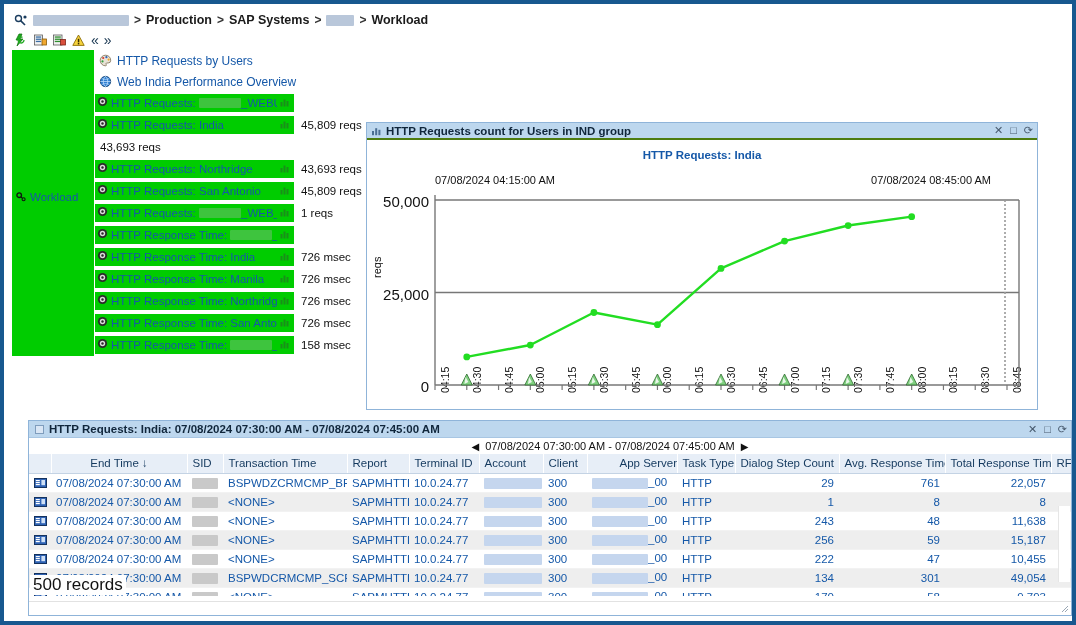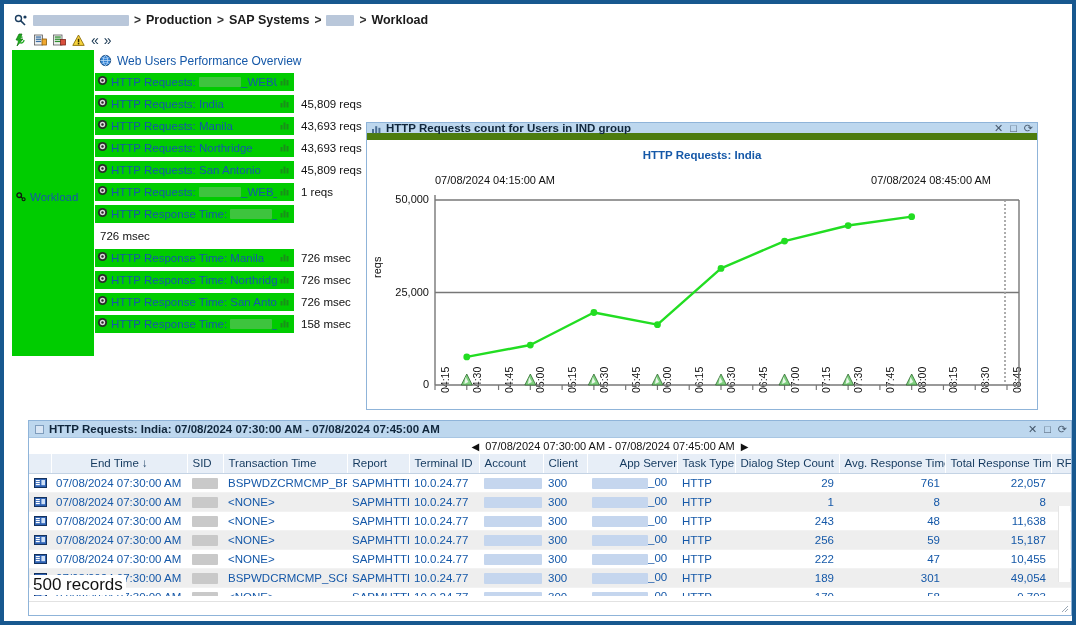--- a/index.html
+++ b/index.html
@@ -83,21 +83,21 @@
   }
 
   
   .chartwin {
     position:absolute; left:362px; top:118px; width:672px; height:288px;
     background:#ffffff; border:1px solid #8fb4d9;
   }
   .winbar {
     height:17px; background:#bdd7ee;
     display:flex; align-items:center; padding:0 4px 0 4px;
-    border-bottom:7px solid #4d7c0f;
+    border-bottom:2px solid #4d7c0f;
   }
   .winbar .wtitle {
     font-size:11.5px; font-weight:bold; color:#10263b; margin-left:4px;
     white-space:nowrap;
   }
   .winctrls { margin-left:auto; display:flex; align-items:center; gap:7px; color:#45576b;}
   .winctrls span { font-size:11px; line-height:11px; cursor:default;}
   .chartbody { position:relative; width:100%; height:270px; }
   .charttitle {
     position:absolute; top:9px; left:0; right:0; text-align:center;
@@ -111,21 +111,21 @@
     position:absolute; top:34px; right:46px;
     font-size:11px; color:#111;
   }
   .ylabel {
     position:absolute; left:4px; top:138px;
     font-size:11px; color:#111;
     transform:rotate(-90deg); transform-origin:left top;
     white-space:nowrap;
   }
   .ytick {
-    position:absolute; font-size:11px; color:#111; text-align:right; width:48px;
+    position:absolute; font-size:15px; color:#111; text-align:right; width:48px;
   }
   .xtick {
     position:absolute; font-size:10.5px; color:#111;
     transform:rotate(-90deg); transform-origin:left top;
     white-space:nowrap;
   }
 
   
   .tablewin {
     position:absolute; left:24px; top:416px; width:1044px; height:196px;
@@ -251,25 +251,35 @@
         <circle cx="7.6" cy="7.2" r="1.5" fill="none" stroke="#111" stroke-width="1.1"></circle>
         <path d="M4.8 4.8 L6.4 6.2" stroke="#111" stroke-width="1.1"></path>
       </svg>
       <span class="wl-label">Workload</span>
     </div>
   </div>
 
   <div class="metriclist">
     <div class="plainrow">
       <svg width="13" height="13" viewBox="0 0 13 13">
+        <path d="M6.5 1.2 a5.3 5.3 0 1 0 0 10.6 c1 0 1.2-.8 .7-1.3 -.6-.6 -.2-1.5 .7-1.5 h1.2 a2.6 2.6 0 0 0 2.6-2.7 C11.7 3.3 9.4 1.2 6.5 1.2z" fill="#e8e2d6" stroke="#6b5a3e" stroke-width=".7"></path>
+        <circle cx="4.2" cy="4" r="1.1" fill="#d93b2b"></circle>
+        <circle cx="7.4" cy="3.2" r="1.1" fill="#2f63b5"></circle>
+        <circle cx="9.6" cy="5.6" r="1.1" fill="#f0a72a"></circle>
+        <circle cx="3.5" cy="7.4" r="1.1" fill="#2f9e3e"></circle>
+      </svg>
+      <span class="lbl">HTTP Requests by Users</span>
+    </div>
+    <div class="plainrow">
+      <svg width="13" height="13" viewBox="0 0 13 13">
         <circle cx="6.5" cy="6.5" r="5.2" fill="#2f7fd1" stroke="#123f70" stroke-width=".8"></circle>
         <path d="M1.4 6.5 H11.6 M6.5 1.3 a7 7 0 0 1 0 10.4 a7 7 0 0 1 0 -10.4" fill="none" stroke="#cfe6ff" stroke-width=".7"></path>
         <path d="M2.6 3.6 a9 9 0 0 0 7.8 0 M2.6 9.4 a9 9 0 0 1 7.8 0" fill="none" stroke="#cfe6ff" stroke-width=".6"></path>
       </svg>
-      <span class="lbl">Web Users Performance Overview</span>
+      <span class="lbl">Web India Performance Overview</span>
     </div>
     <div id="metric-rows">
         <div class="mrow">
           <div class="mbar">
             <span><svg width="11" height="11" viewBox="0 0 11 11">
                 <circle cx="5.5" cy="5.5" r="4.6" fill="#2b2b2b"></circle>
                 <circle cx="5.5" cy="5.5" r="2.7" fill="#d9d9d9"></circle>
                 <circle cx="5.5" cy="5.5" r="1.2" fill="#2b2b2b"></circle>
               </svg></span>
             <span class="lbl">HTTP Requests: <span class="redacted" style="width: 42px; height: 10px; background: rgb(62, 196, 62);"></span>_WEBUSR</span>
@@ -291,33 +301,20 @@
             <span class="lbl">HTTP Requests: India</span>
             <span class="barico"><svg width="11" height="10" viewBox="0 0 11 10">
                 <rect x="0.5" y="5" width="2" height="4.5" fill="#2f5f2f"></rect>
                 <rect x="3.5" y="2.5" width="2" height="7" fill="#2f5f2f"></rect>
                 <rect x="6.5" y="4" width="2" height="5.5" fill="#2f5f2f"></rect>
               </svg></span>
           </div>
           <span class="mval">45,809 reqs</span>
         </div>
         <div class="mrow">
-          <div class="mbar">
-            <span><svg width="11" height="11" viewBox="0 0 11 11">
-                <circle cx="5.5" cy="5.5" r="4.6" fill="#2b2b2b"></circle>
-                <circle cx="5.5" cy="5.5" r="2.7" fill="#d9d9d9"></circle>
-                <circle cx="5.5" cy="5.5" r="1.2" fill="#2b2b2b"></circle>
-              </svg></span>
-            <span class="lbl">HTTP Requests: Manila</span>
-            <span class="barico"><svg width="11" height="10" viewBox="0 0 11 10">
-                <rect x="0.5" y="5" width="2" height="4.5" fill="#2f5f2f"></rect>
-                <rect x="3.5" y="2.5" width="2" height="7" fill="#2f5f2f"></rect>
-                <rect x="6.5" y="4" width="2" height="5.5" fill="#2f5f2f"></rect>
-              </svg></span>
-          </div>
           <span class="mval">43,693 reqs</span>
         </div>
         <div class="mrow">
           <div class="mbar">
             <span><svg width="11" height="11" viewBox="0 0 11 11">
                 <circle cx="5.5" cy="5.5" r="4.6" fill="#2b2b2b"></circle>
                 <circle cx="5.5" cy="5.5" r="2.7" fill="#d9d9d9"></circle>
                 <circle cx="5.5" cy="5.5" r="1.2" fill="#2b2b2b"></circle>
               </svg></span>
             <span class="lbl">HTTP Requests: Northridge</span>
@@ -371,20 +368,33 @@
             <span class="lbl">HTTP Response Time: <span class="redacted" style="width: 42px; height: 10px; background: rgb(62, 196, 62);"></span>_WEBUSR</span>
             <span class="barico"><svg width="11" height="10" viewBox="0 0 11 10">
                 <rect x="0.5" y="5" width="2" height="4.5" fill="#2f5f2f"></rect>
                 <rect x="3.5" y="2.5" width="2" height="7" fill="#2f5f2f"></rect>
                 <rect x="6.5" y="4" width="2" height="5.5" fill="#2f5f2f"></rect>
               </svg></span>
           </div>
           <span class="mval"></span>
         </div>
         <div class="mrow">
+          <div class="mbar">
+            <span><svg width="11" height="11" viewBox="0 0 11 11">
+                <circle cx="5.5" cy="5.5" r="4.6" fill="#2b2b2b"></circle>
+                <circle cx="5.5" cy="5.5" r="2.7" fill="#d9d9d9"></circle>
+                <circle cx="5.5" cy="5.5" r="1.2" fill="#2b2b2b"></circle>
+              </svg></span>
+            <span class="lbl">HTTP Response Time: India</span>
+            <span class="barico"><svg width="11" height="10" viewBox="0 0 11 10">
+                <rect x="0.5" y="5" width="2" height="4.5" fill="#2f5f2f"></rect>
+                <rect x="3.5" y="2.5" width="2" height="7" fill="#2f5f2f"></rect>
+                <rect x="6.5" y="4" width="2" height="5.5" fill="#2f5f2f"></rect>
+              </svg></span>
+          </div>
           <span class="mval">726 msec</span>
         </div>
         <div class="mrow">
           <div class="mbar">
             <span><svg width="11" height="11" viewBox="0 0 11 11">
                 <circle cx="5.5" cy="5.5" r="4.6" fill="#2b2b2b"></circle>
                 <circle cx="5.5" cy="5.5" r="2.7" fill="#d9d9d9"></circle>
                 <circle cx="5.5" cy="5.5" r="1.2" fill="#2b2b2b"></circle>
               </svg></span>
             <span class="lbl">HTTP Response Time: Manila</span>
@@ -734,21 +744,21 @@
               </td>
               <td class="dark">07/08/2024 07:30:00 AM</td>
               <td><span class="redacted" style="width: 26px; height: 11px; background: rgb(201, 201, 201);"></span></td>
               <td>BSPWDCRMCMP_SCR_MAIN</td>
               <td>SAPMHTTP</td>
               <td>10.0.24.77</td>
               <td><span class="redacted" style="width: 58px; height: 11px; background: rgb(197, 214, 238);"></span></td>
               <td>300</td>
               <td><span class="redacted" style="width: 56px; height: 11px; background: rgb(197, 214, 238);"></span>_00</td>
               <td>HTTP</td>
-              <td class="num">189</td>
+              <td class="num">134</td>
               <td class="num">301</td>
               <td class="num">49,054</td>
               <td class="num">55</td>
             </tr>
             <tr>
               <td>
                 <svg class="rowico" width="13" height="10" viewBox="0 0 13 10">
                   <rect x="0.5" y="0.5" width="12" height="9" fill="#2f63b5" stroke="#14325e"></rect>
                   <rect x="1.8" y="2" width="4" height="1.2" fill="#fff"></rect>
                   <rect x="1.8" y="4" width="4" height="1.2" fill="#fff"></rect>

